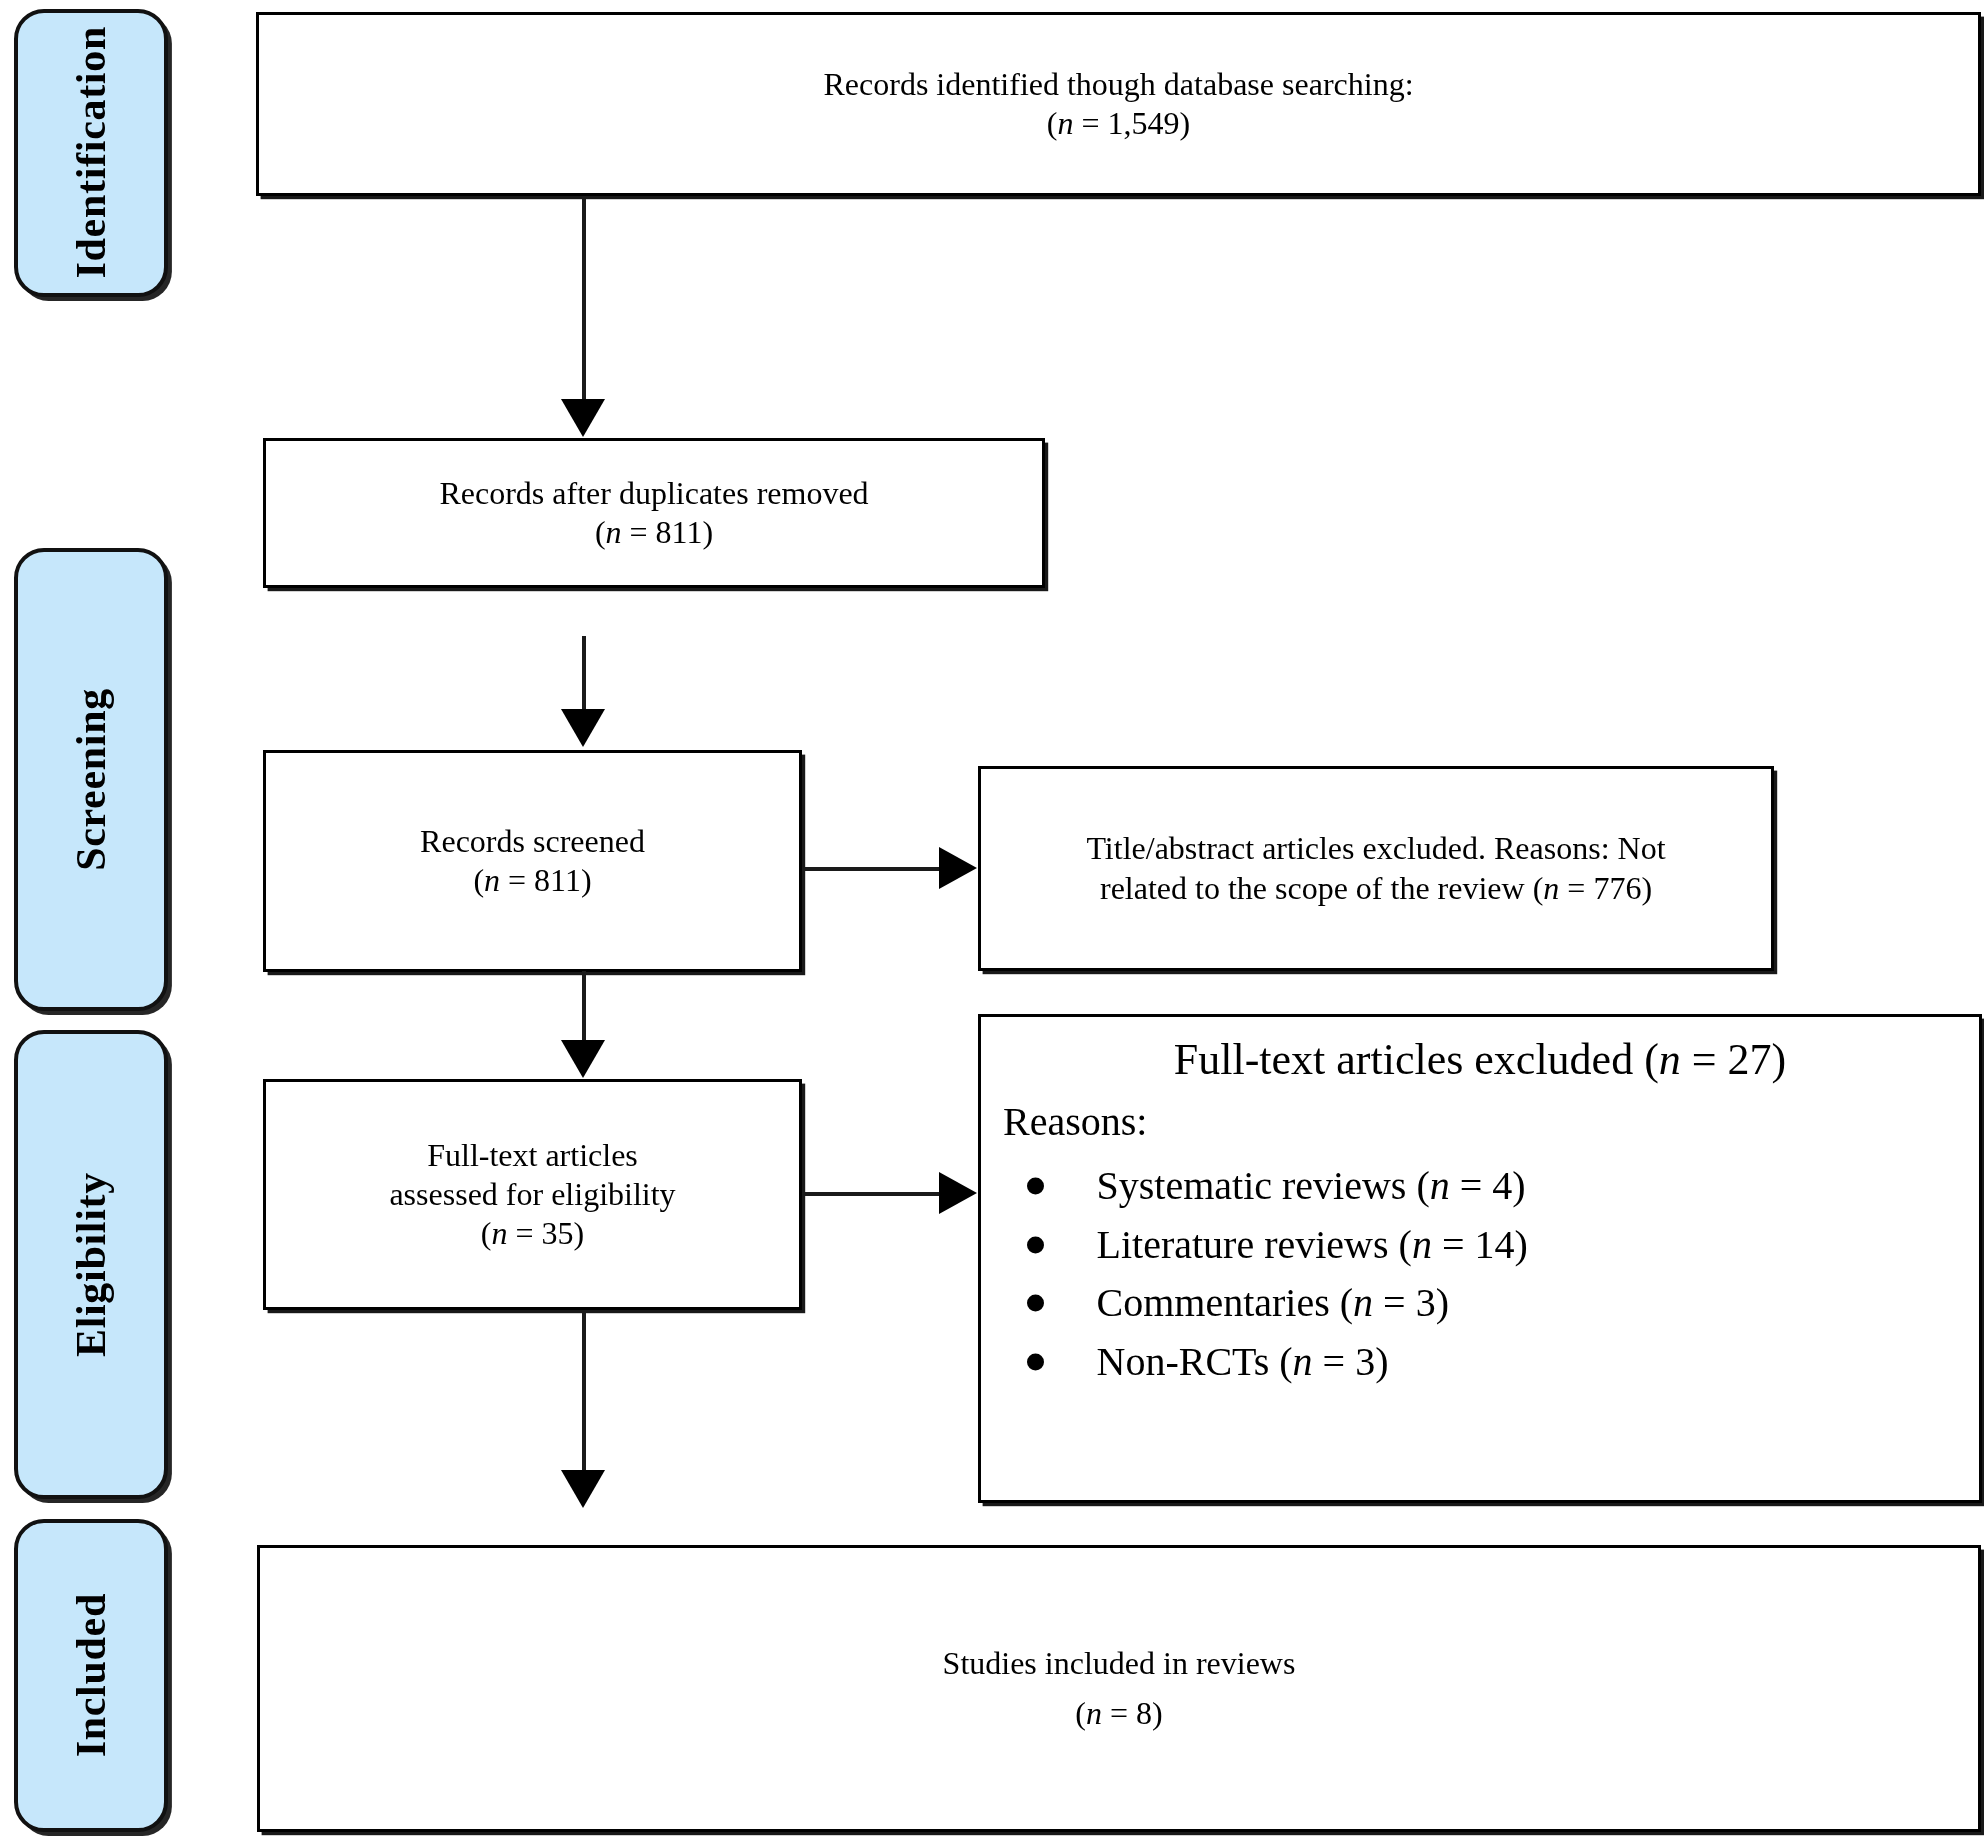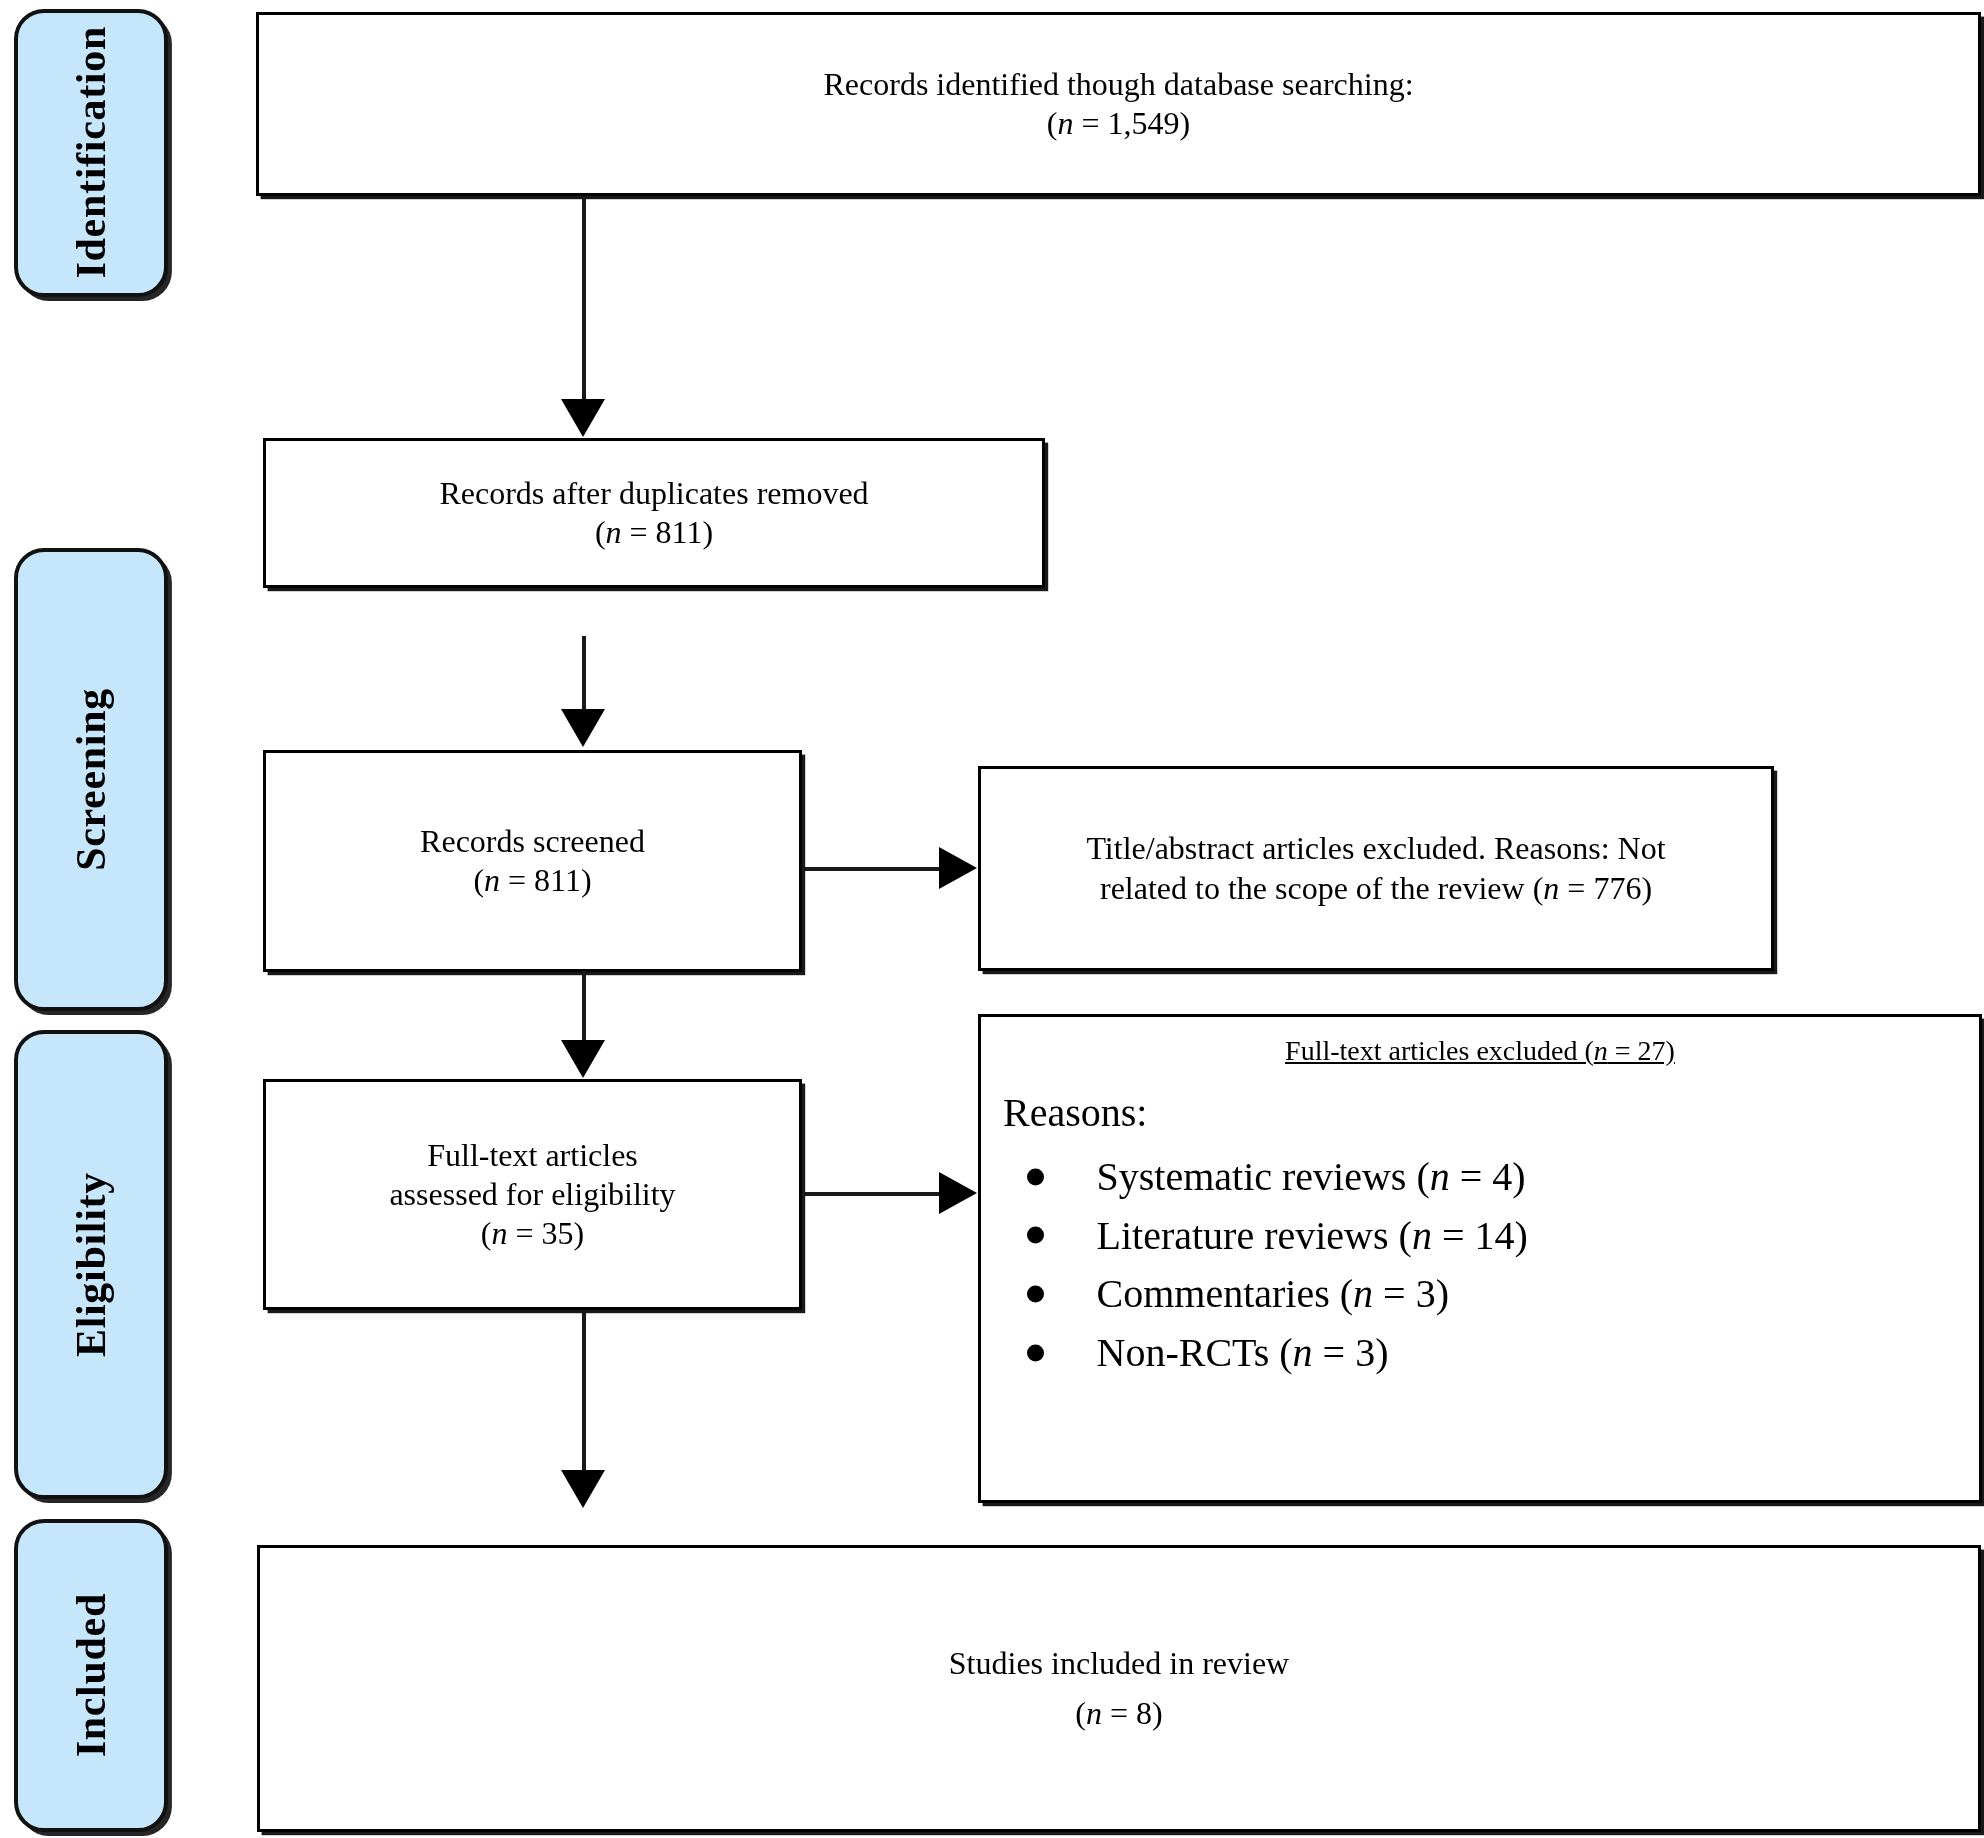--- a/index.html
+++ b/index.html
@@ -71,25 +71,24 @@
     background: #ffffff;
     border: 3.9px solid #000000;
     box-sizing: border-box;
     box-shadow: 3.9px 3.9px 0 -0.7px rgba(0,0,0,0.9);
     padding: 17px 22px 13px 22px;
     display: flex;
     flex-direction: column;
     justify-content: flex-start;
   }
   .reasons-title {
-    font-size: 28px;
+    font-size: 44px;
     line-height: 1.2;
     text-align: center;
-    margin-bottom: 21px;
-    text-decoration: underline;
+    margin-bottom: 11px;
   }
   .reasons-sub {
     font-size: 40px;
     line-height: 1.2;
     text-align: left;
     margin-bottom: 6.5px;
   }
   .reasons-list {
     list-style: none;
     margin: 0;
@@ -224,18 +223,18 @@
       <li>
         <span class="bullet"></span><span>Commentaries (</span><span class="nvar">n</span><span> = 3)</span>
       </li>
       <li>
         <span class="bullet"></span><span>Non-RCTs (</span><span class="nvar">n</span><span> = 3)</span>
       </li>
     </ul>
   </div>
 
   <div class="flow-box" style="left:257px; top:1545px; width:1724px; height:287px;">
-    <div class="line">Studies included in review</div>
+    <div class="line">Studies included in reviews</div>
     <div class="line" style="margin-top:11px;"><span>(</span><span class="nvar">n</span><span> = 8)</span></div>
   </div>
 
 </div>
 
 
 </body></html>

